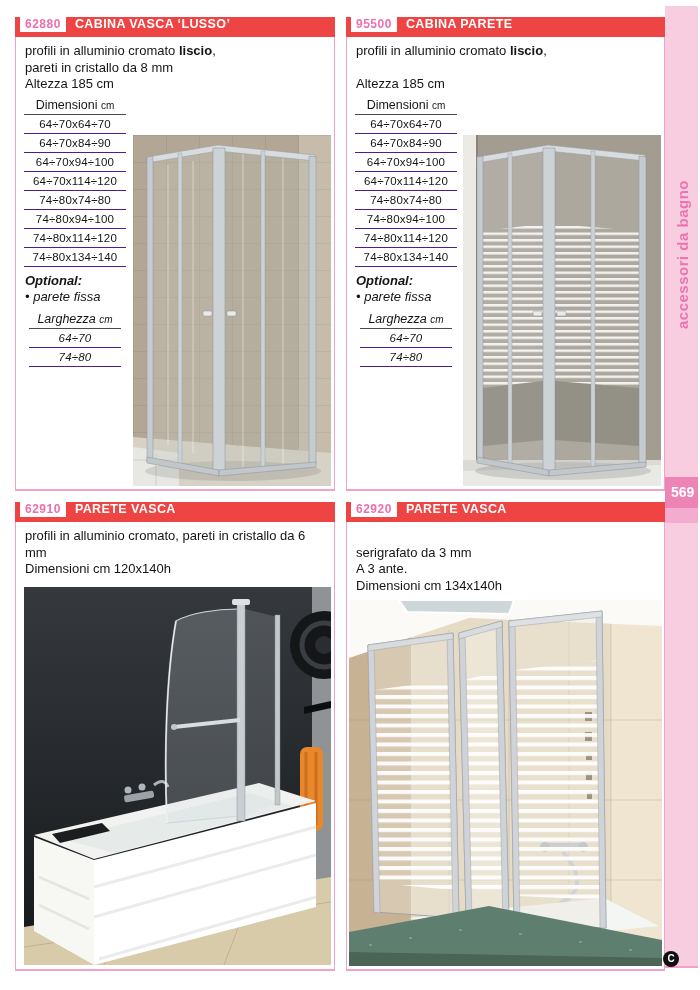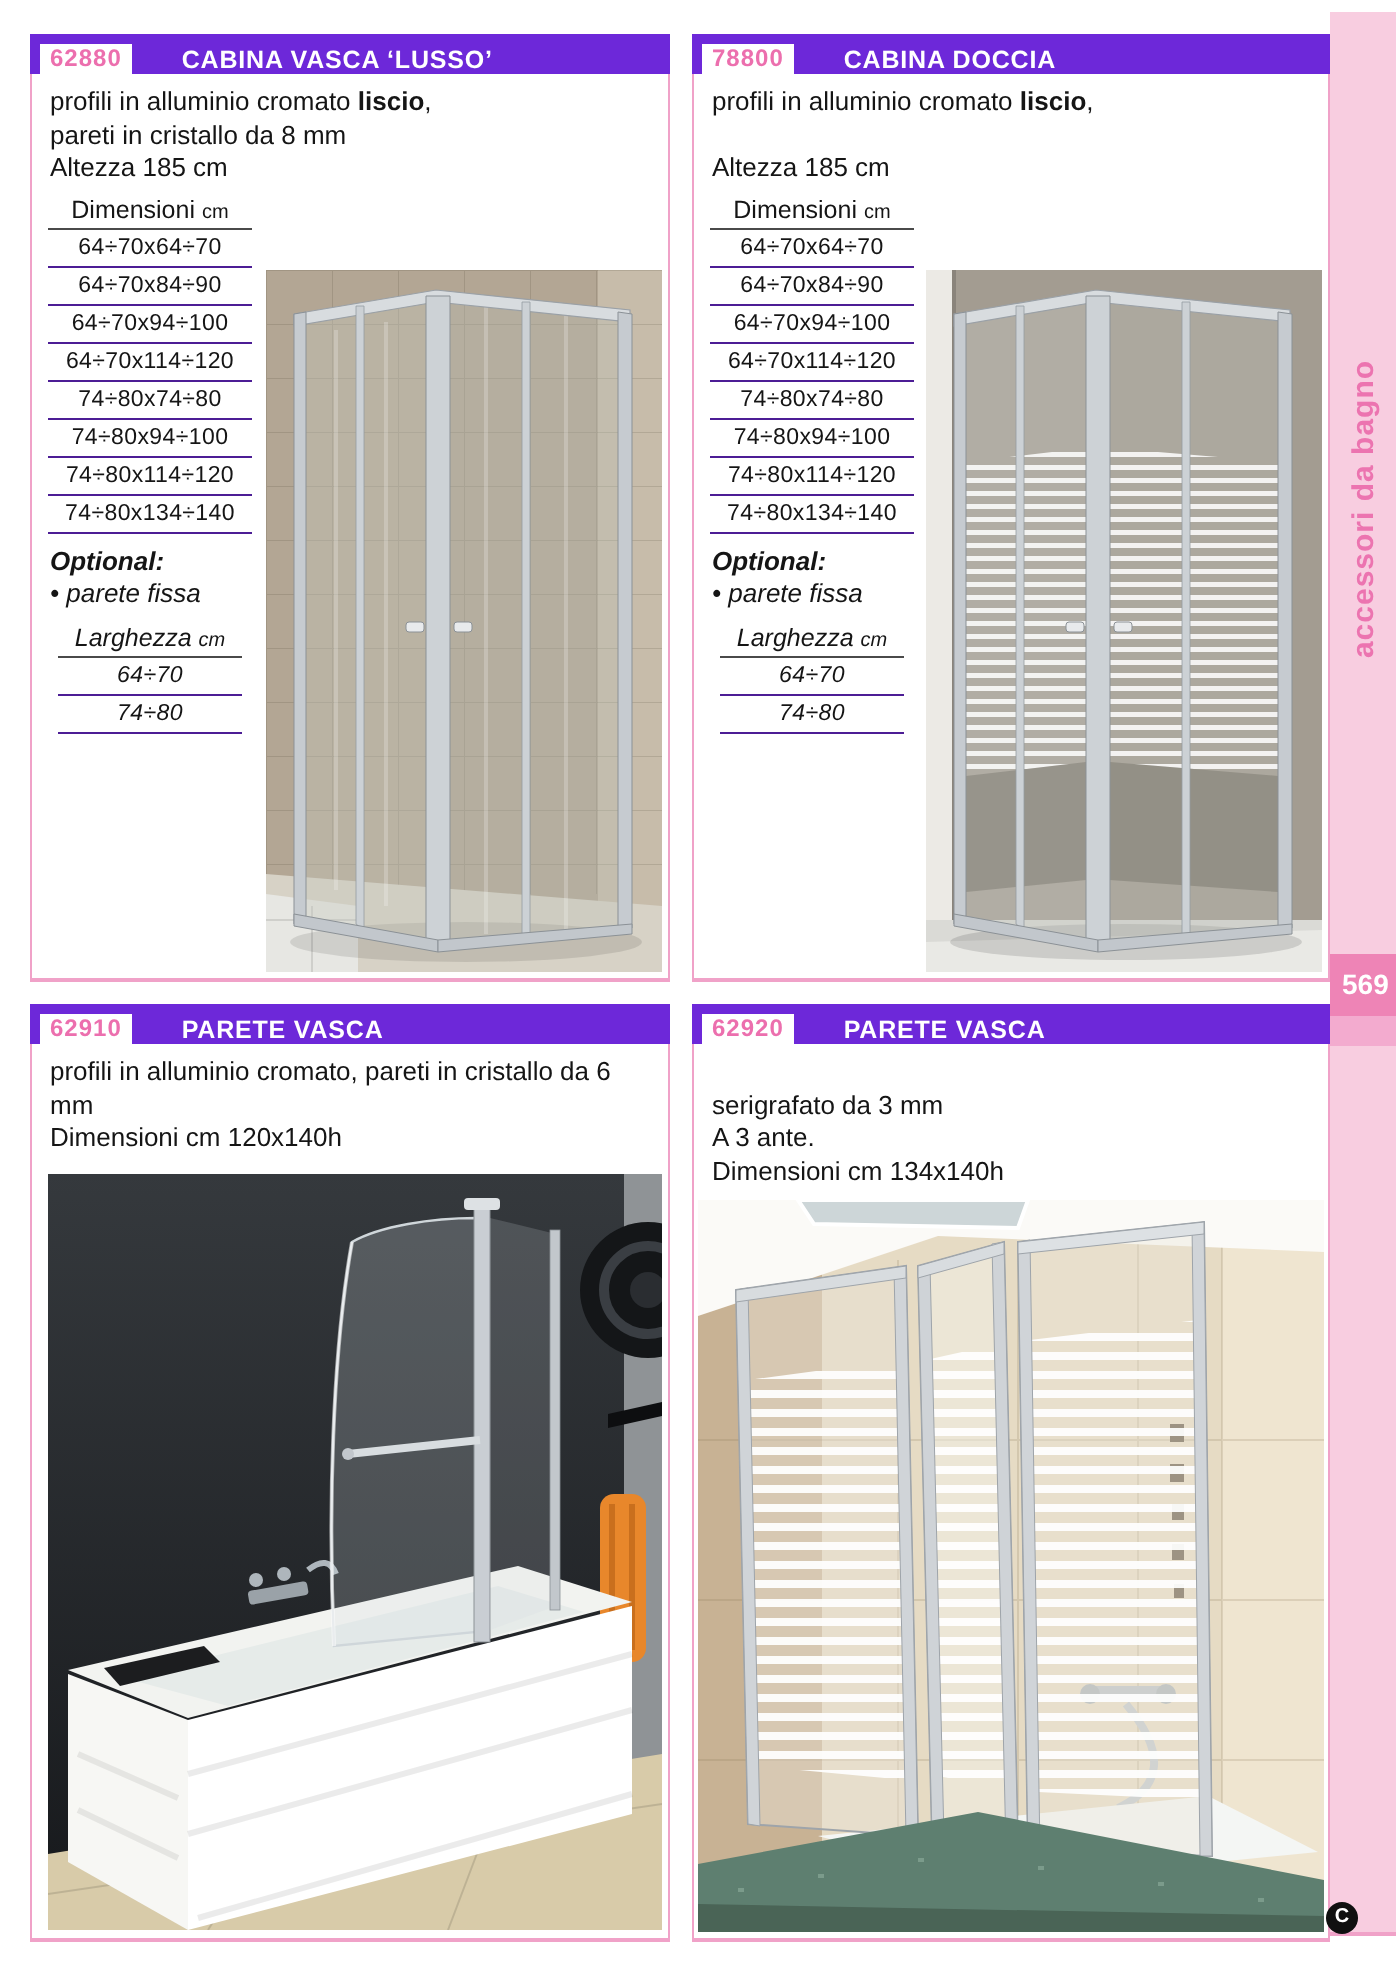--- a/index.html
+++ b/index.html
@@ -1,21 +1,21 @@
 <!DOCTYPE html>
 <html><head>
 <meta charset="utf-8">
 <style>
   html,body{margin:0;padding:0;}
   body{
     width:700px;height:990px;position:relative;background:#ffffff;
     font-family:"Liberation Sans", sans-serif;color:#151515;overflow:hidden;
   }
   .cell{position:absolute;border:1px solid #f0a2c8;border-bottom:2px solid #f0a2c8;background:#fff;}
-  .cell-header{position:absolute;top:-1px;left:-1px;right:-1px;height:20px;background:#6d28d9;display:flex;align-items:flex-end;gap:16px;}
+  .cell-header{position:absolute;top:-1px;left:-1px;right:-1px;height:20px;background:#ef4444;display:flex;align-items:flex-start;}
   .code-box{margin-left:5px;background:#ffffff;color:#ec6fae;font-weight:bold;font-size:12px;line-height:15px;padding:0 5px;letter-spacing:.5px;}
   .cell-title{margin-left:9px;color:#ffffff;font-weight:bold;font-size:12.5px;letter-spacing:.4px;white-space:nowrap;}
   .desc{position:absolute;top:25px;left:9px;right:4px;font-size:13px;line-height:16.5px;}
   .desc b{font-weight:bold;}
   .dim-table{position:absolute;left:8px;top:78px;width:102px;text-align:center;}
   .dim-th{font-size:12.5px;height:18px;line-height:18px;border-bottom:1px solid #4a4a4a;}
   .unit{font-size:10px;}
   .dim-row{font-size:11.5px;height:18px;line-height:18px;border-bottom:1px solid #4c1d95;letter-spacing:.2px;}
   .optional{position:absolute;left:9px;top:255px;font-size:13px;line-height:16px;font-style:italic;}
   .opt-label{font-weight:bold;}
@@ -97,22 +97,22 @@
       <rect x="94" y="176" width="9" height="5" rx="1.5" fill="#e8eaec" stroke="#8b9196" stroke-width="0.5"></rect>
 
       <polygon points="14,322 86,335 86,341 14,328" fill="#c2c7cc" stroke="#8b9196" stroke-width="0.5"></polygon>
       <polygon points="86,335 183,327 183,332 86,341" fill="#c2c7cc" stroke="#8b9196" stroke-width="0.5"></polygon>
     </svg>
   </div>
 </div>
 
 <div class="cell" style="left:346px;top:17px;width:317px;height:471px;">
   <div class="cell-header">
-    <span class="code-box">78800</span>
-    <span class="cell-title">CABINA DOCCIA</span>
+    <span class="code-box">95500</span>
+    <span class="cell-title">CABINA PARETE</span>
   </div>
   <div class="desc">
     <span>profili in alluminio cromato </span><b>liscio</b><span>,</span><br>
     <br>
     <span>Altezza 185 cm</span>
   </div>
   <div class="dim-table">
     <div class="dim-th"><span>Dimensioni</span> <span class="unit">cm</span></div>
     <div class="dim-row">64÷70x64÷70</div>
     <div class="dim-row">64÷70x84÷90</div>

